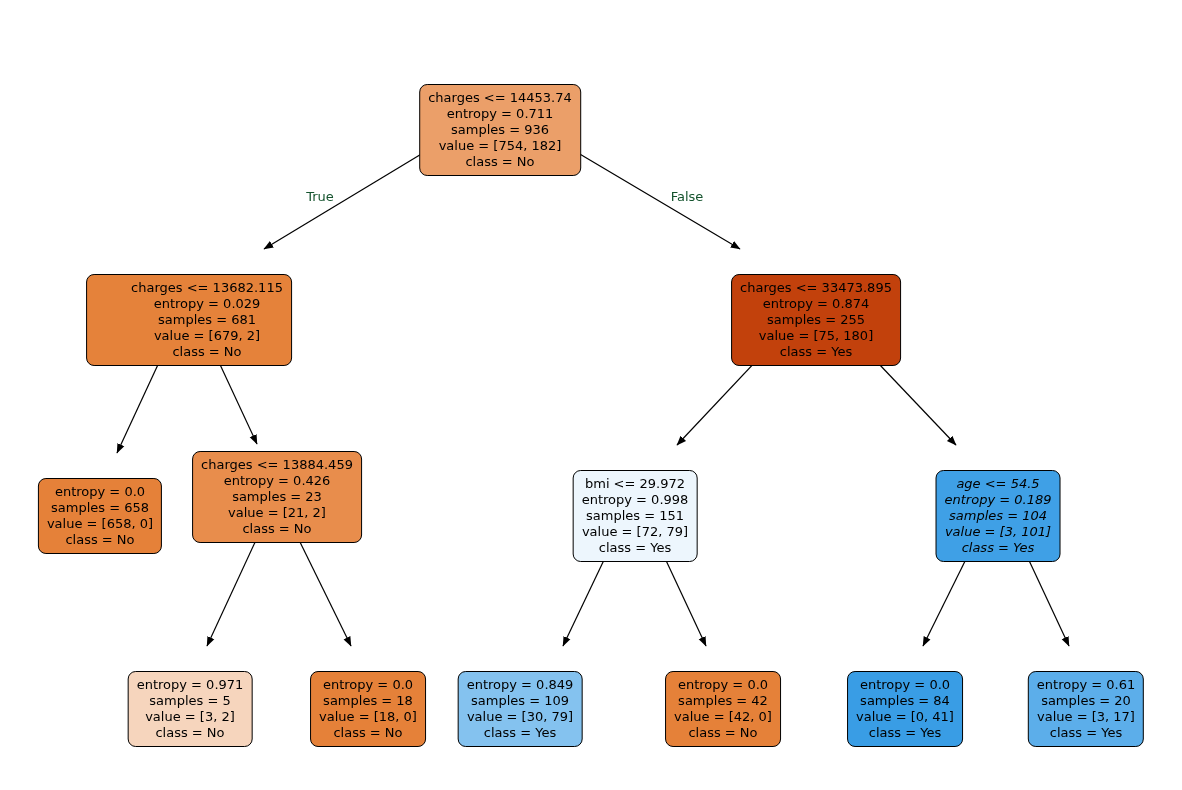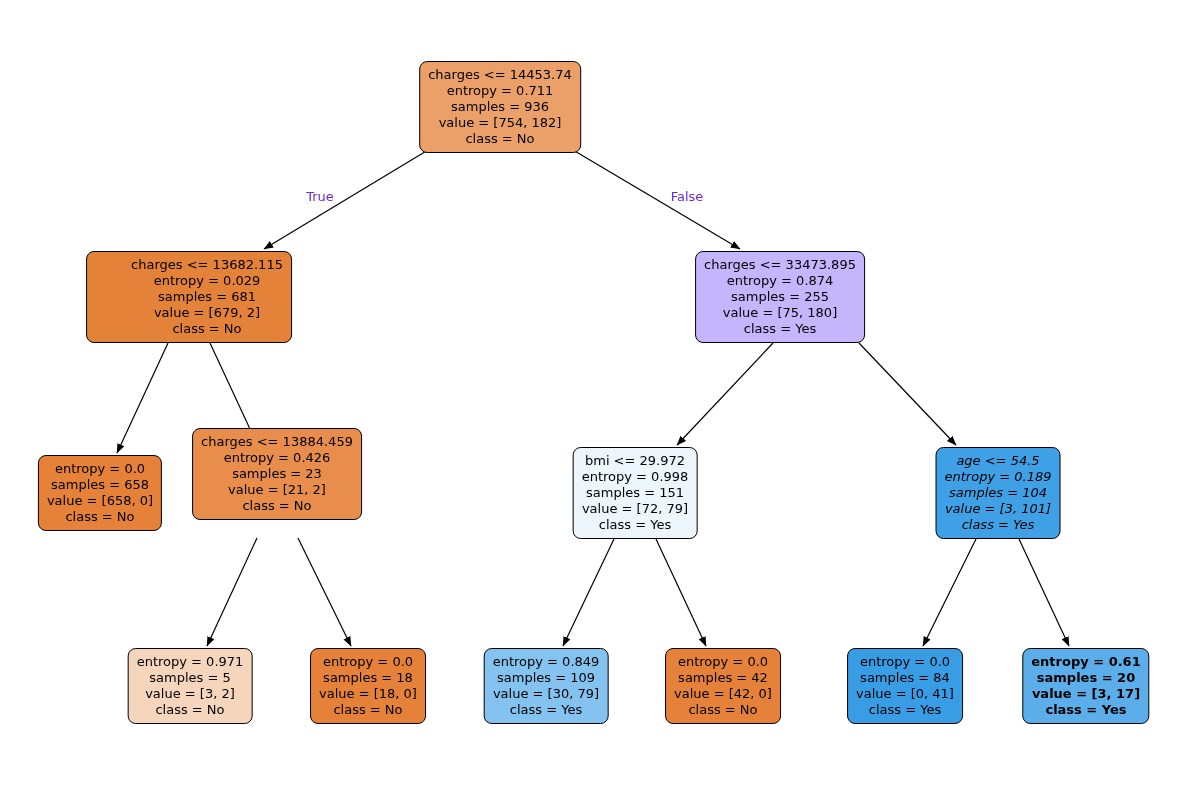--- a/index.html
+++ b/index.html
@@ -27,26 +27,27 @@
     transform: translateX(-50%);
     border: 1.2px solid #000000;
     border-radius: 8px;
     padding: 5px 8px;
     font-size: 13px;
     line-height: 16px;
     color: #000000;
     text-align: center;
     white-space: nowrap;
     box-sizing: border-box;
+    margin-top: 23px;
   }
   .edge-label {
     position: absolute;
     transform: translate(-50%, -50%);
     font-size: 13px;
-    color: #6d28d9;
+    color: #14532d;
     white-space: nowrap;
   }
 </style>
 </head>
 <body>
 
 <div id="tree-canvas">
 
   <svg id="edge-layer" viewBox="0 0 1182 790" xmlns="http://www.w3.org/2000/svg">
     <defs>
@@ -80,21 +81,21 @@
   </div>
 
   <div class="node" style="left: 189px; top: 251px; background-color: rgb(229, 130, 58); padding-left: 44px;">
     <div>charges &lt;= 13682.115</div>
     <div>entropy = 0.029</div>
     <div>samples = 681</div>
     <div>value = [679, 2]</div>
     <div>class = No</div>
   </div>
 
-  <div class="node" style="left: 780px; top: 251px; background-color: #c4b5fd;">
+  <div class="node" style="left: 816px; top: 251px; background-color: #c2410c;">
     <div>charges &lt;= 33473.895</div>
     <div>entropy = 0.874</div>
     <div>samples = 255</div>
     <div>value = [75, 180]</div>
     <div>class = Yes</div>
   </div>
 
   <div class="node" style="left: 100px; top: 455px; background-color: rgb(229, 129, 57);">
     <div>entropy = 0.0</div>
     <div>samples = 658</div>
@@ -133,41 +134,41 @@
     <div>class = No</div>
   </div>
 
   <div class="node" style="left: 368px; top: 648px; background-color: rgb(229, 129, 57);">
     <div>entropy = 0.0</div>
     <div>samples = 18</div>
     <div>value = [18, 0]</div>
     <div>class = No</div>
   </div>
 
-  <div class="node" style="left: 546px; top: 648px; background-color: rgb(132, 194, 239);">
+  <div class="node" style="left: 520px; top: 648px; background-color: rgb(132, 194, 239);">
     <div>entropy = 0.849</div>
     <div>samples = 109</div>
     <div>value = [30, 79]</div>
     <div>class = Yes</div>
   </div>
 
   <div class="node" style="left: 723px; top: 648px; background-color: rgb(229, 129, 57);">
     <div>entropy = 0.0</div>
     <div>samples = 42</div>
     <div>value = [42, 0]</div>
     <div>class = No</div>
   </div>
 
   <div class="node" style="left: 905px; top: 648px; background-color: rgb(57, 157, 229);">
     <div>entropy = 0.0</div>
     <div>samples = 84</div>
     <div>value = [0, 41]</div>
     <div>class = Yes</div>
   </div>
 
-  <div class="node" style="left: 1086px; top: 648px; background-color: rgb(92, 174, 234); font-weight: bold;">
+  <div class="node" style="left: 1086px; top: 648px; background-color: rgb(92, 174, 234);">
     <div>entropy = 0.61</div>
     <div>samples = 20</div>
     <div>value = [3, 17]</div>
     <div>class = Yes</div>
   </div>
 
 </div>
 
 </body></html>

